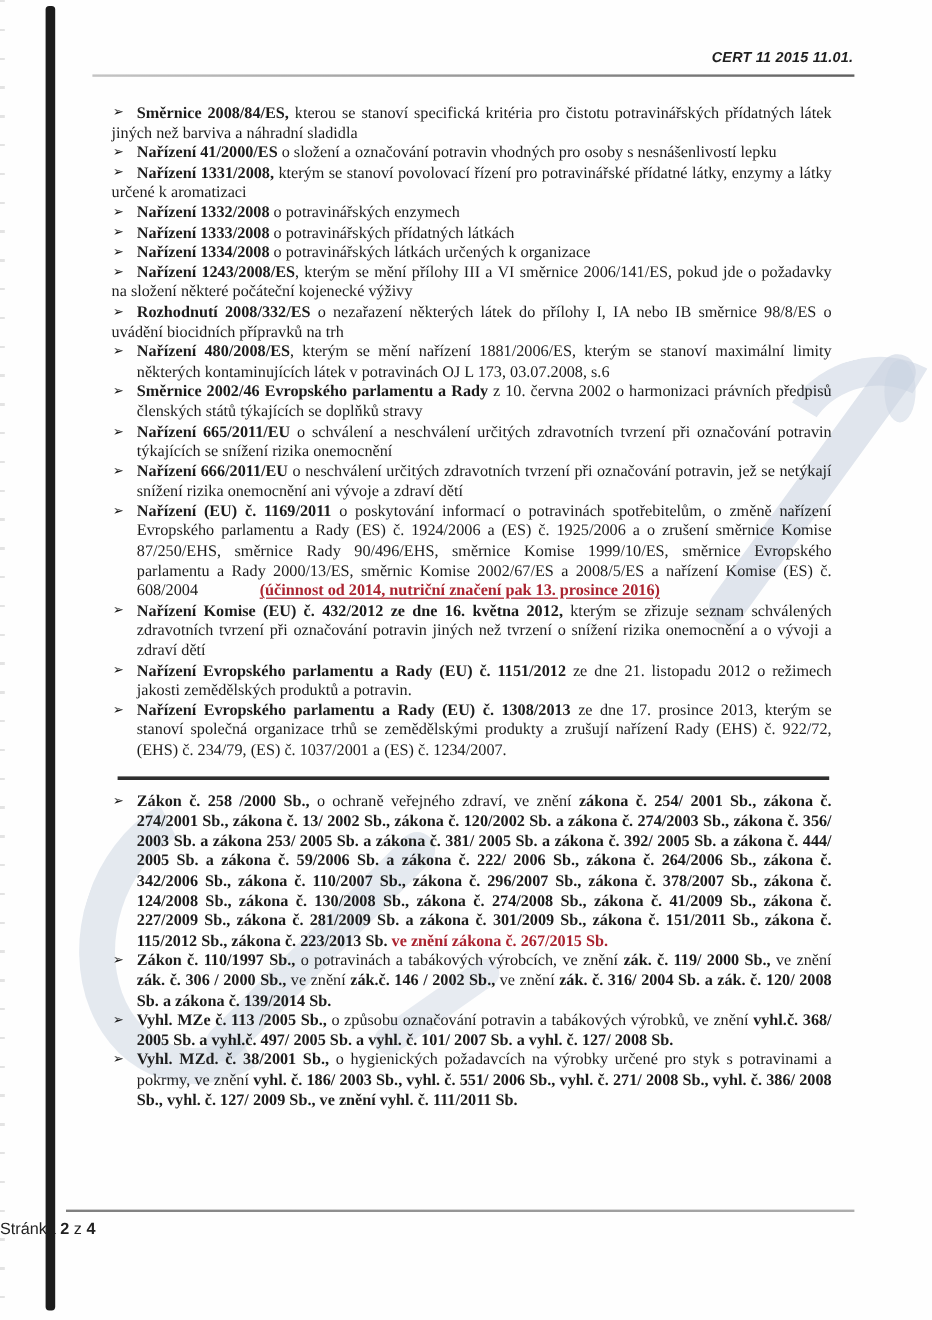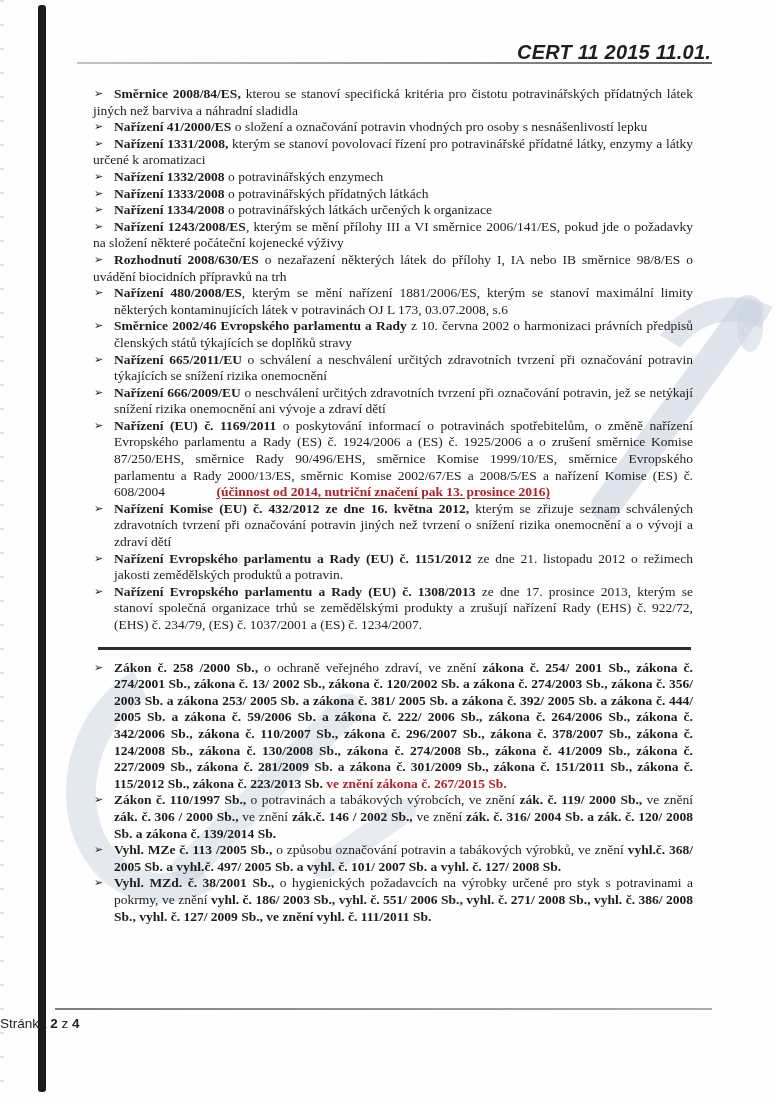--- a/index.html
+++ b/index.html
@@ -23,21 +23,21 @@
         border-color:transparent transparent #ccd5e2 #ccd5e2;border-radius:50%;
         transform:rotate(18deg);opacity:.5;}
   .wm-s4{left:252px;top:660px;width:30px;height:258px;background:#ccd5e2;opacity:.5;
         border-radius:16px;transform:rotate(45deg);}
   .wm-s5{left:352px;top:778px;width:24px;height:122px;background:#ccd5e2;opacity:.45;
         border-radius:12px;transform:rotate(55deg);}
   .wm-s6{left:737px;top:300px;width:26px;height:52px;background:#c9d3e1;opacity:.5;border-radius:50%;}
   
   .hdr-title{position:absolute;top:41px;right:66px;z-index:3;
         font-family:"Liberation Sans",sans-serif;font-style:italic;font-weight:bold;
-        font-size:20px;color:#1f1f1f;letter-spacing:.2px;}
+        font-size:12px;color:#1f1f1f;letter-spacing:.2px;}
   .hdr-rule{position:absolute;top:62px;left:77px;width:635px;height:2px;z-index:3;
         background:linear-gradient(90deg,#c4c4c4,#949494 55%,#5f5f5f);}
   
   .content{position:absolute;left:93px;top:86px;width:600px;z-index:3;}
   .item{position:relative;text-align:justify;font-size:13.5px;line-height:16.6px;color:#1d1d1d;}
   .item.flush{padding-left:0;text-indent:21px;}
   .item.hang{padding-left:21px;text-indent:0;}
   .bullet{position:absolute;left:1px;top:1px;font-size:11px;line-height:14px;
         font-family:"DejaVu Sans",sans-serif;color:#161616;text-indent:0;}
   .b{font-weight:bold;}
@@ -71,25 +71,25 @@
 
   <div class="content">
     <div>
         <div class="item flush"><span class="bullet">➢</span><span class="b">Směrnice 2008/84/ES,</span><span> kterou se stanoví specifická kritéria pro čistotu potravinářských přídatných látek jiných než barviva a náhradní sladidla</span></div>
         <div class="item flush"><span class="bullet">➢</span><span class="b">Nařízení 41/2000/ES</span><span> o složení a označování potravin vhodných pro osoby s nesnášenlivostí lepku</span></div>
         <div class="item flush"><span class="bullet">➢</span><span class="b">Nařízení 1331/2008,</span><span> kterým se stanoví povolovací řízení pro potravinářské přídatné látky, enzymy a látky určené k aromatizaci</span></div>
         <div class="item flush"><span class="bullet">➢</span><span class="b">Nařízení 1332/2008</span><span> o potravinářských enzymech</span></div>
         <div class="item flush"><span class="bullet">➢</span><span class="b">Nařízení 1333/2008</span><span> o potravinářských přídatných látkách</span></div>
         <div class="item flush"><span class="bullet">➢</span><span class="b">Nařízení 1334/2008</span><span> o potravinářských látkách určených k organizace</span></div>
         <div class="item flush"><span class="bullet">➢</span><span class="b">Nařízení 1243/2008/ES</span><span>, kterým se mění přílohy III a VI směrnice 2006/141/ES, pokud jde o požadavky na složení některé počáteční kojenecké výživy</span></div>
-        <div class="item flush"><span class="bullet">➢</span><span class="b">Rozhodnutí 2008/630/ES</span><span> o nezařazení některých látek do přílohy I, IA nebo IB směrnice 98/8/ES o uvádění biocidních přípravků na trh</span></div>
+        <div class="item flush"><span class="bullet">➢</span><span class="b">Rozhodnutí 2008/332/ES</span><span> o nezařazení některých látek do přílohy I, IA nebo IB směrnice 98/8/ES o uvádění biocidních přípravků na trh</span></div>
         <div class="item hang"><span class="bullet">➢</span><span class="b">Nařízení 480/2008/ES</span><span>, kterým se mění nařízení 1881/2006/ES, kterým se stanoví maximální limity některých kontaminujících látek v potravinách  OJ L 173, 03.07.2008, s.6</span></div>
         <div class="item hang"><span class="bullet">➢</span><span class="b">Směrnice 2002/46 Evropského parlamentu a Rady</span><span> z 10. června 2002 o harmonizaci právních předpisů členských států týkajících se doplňků stravy</span></div>
         <div class="item hang"><span class="bullet">➢</span><span class="b">Nařízení 665/2011/EU</span><span> o schválení a neschválení určitých zdravotních tvrzení při označování potravin týkajících se snížení rizika onemocnění</span></div>
-        <div class="item hang"><span class="bullet">➢</span><span class="b">Nařízení 666/2009/EU</span><span> o neschválení určitých zdravotních tvrzení při označování potravin, jež se netýkají snížení rizika onemocnění ani vývoje a zdraví dětí</span></div>
+        <div class="item hang"><span class="bullet">➢</span><span class="b">Nařízení 666/2011/EU</span><span> o neschválení určitých zdravotních tvrzení při označování potravin, jež se netýkají snížení rizika onemocnění ani vývoje a zdraví dětí</span></div>
         <div class="item hang"><span class="bullet">➢</span><span class="b">Nařízení (EU) č. 1169/2011</span><span>  o poskytování informací o potravinách spotřebitelům, o změně nařízení Evropského parlamentu a Rady (ES) č. 1924/2006 a (ES) č. 1925/2006 a o zrušení směrnice Komise 87/250/EHS, směrnice Rady 90/496/EHS, směrnice Komise 1999/10/ES, směrnice Evropského parlamentu a Rady 2000/13/ES, směrnic Komise 2002/67/ES a 2008/5/ES a nařízení Komise (ES) č. 608/2004 </span><span class="b red u">(účinnost od 2014, nutriční značení pak 13. prosince 2016)</span></div>
         <div class="item hang"><span class="bullet">➢</span><span class="b">Nařízení Komise (EU) č. 432/2012  ze dne 16. května 2012,</span><span> kterým se zřizuje seznam schválených zdravotních tvrzení při označování potravin jiných než tvrzení o snížení rizika onemocnění a o vývoji a zdraví dětí</span></div>
         <div class="item hang"><span class="bullet">➢</span><span class="b">Nařízení Evropského parlamentu a Rady (EU) č. 1151/2012</span><span> ze dne 21. listopadu 2012 o režimech jakosti zemědělských produktů a potravin.</span></div>
         <div class="item hang"><span class="bullet">➢</span><span class="b">Nařízení Evropského parlamentu a Rady (EU) č. 1308/2013</span><span> ze dne 17. prosince 2013, kterým se stanoví společná organizace trhů se zemědělskými produkty a zrušují nařízení Rady (EHS) č. 922/72, (EHS) č. 234/79, (ES) č. 1037/2001 a (ES) č. 1234/2007.</span></div>
       </div>
     <div class="section-divider"></div>
     <div>
         <div class="item hang"><span class="bullet">➢</span><span class="b">Zákon č. 258 /2000 Sb.,</span><span> o ochraně veřejného zdraví, ve znění </span><span class="b">zákona č. 254/ 2001 Sb., zákona č. 274/2001 Sb., zákona č. 13/ 2002 Sb., zákona č. 120/2002 Sb. a zákona č. 274/2003 Sb., zákona č. 356/ 2003 Sb. a zákona 253/ 2005 Sb. a zákona č. 381/ 2005 Sb. a zákona č. 392/ 2005 Sb. a zákona č. 444/ 2005 Sb. a zákona č. 59/2006 Sb. a zákona č. 222/ 2006 Sb., zákona č. 264/2006 Sb., zákona č. 342/2006 Sb., zákona č. 110/2007 Sb., zákona č. 296/2007 Sb., zákona č. 378/2007 Sb., zákona č. 124/2008 Sb., zákona č. 130/2008 Sb., zákona č. 274/2008 Sb., zákona č. 41/2009 Sb., zákona č. 227/2009 Sb., zákona č. 281/2009 Sb. a zákona č. 301/2009 Sb., zákona č. 151/2011 Sb., zákona č. 115/2012 Sb., zákona č. 223/2013 Sb. </span><span class="b red">ve znění zákona č. 267/2015 Sb.</span></div>
         <div class="item hang"><span class="bullet">➢</span><span class="b">Zákon č. 110/1997 Sb.,</span><span> o potravinách a tabákových výrobcích, ve znění </span><span class="b">zák. č. 119/ 2000 Sb.,</span><span> ve znění </span><span class="b">zák. č. 306 / 2000 Sb.,</span><span> ve znění </span><span class="b">zák.č. 146 / 2002 Sb.,</span><span> ve znění </span><span class="b">zák. č. 316/ 2004 Sb. a zák. č. 120/ 2008 Sb. a zákona č. 139/2014 Sb.</span></div>
         <div class="item hang"><span class="bullet">➢</span><span class="b">Vyhl. MZe č. 113 /2005 Sb.,</span><span> o způsobu označování potravin a tabákových výrobků, ve znění </span><span class="b">vyhl.č. 368/ 2005 Sb. a vyhl.č. 497/ 2005 Sb. a vyhl. č. 101/ 2007 Sb. a vyhl. č. 127/ 2008 Sb.</span></div>

